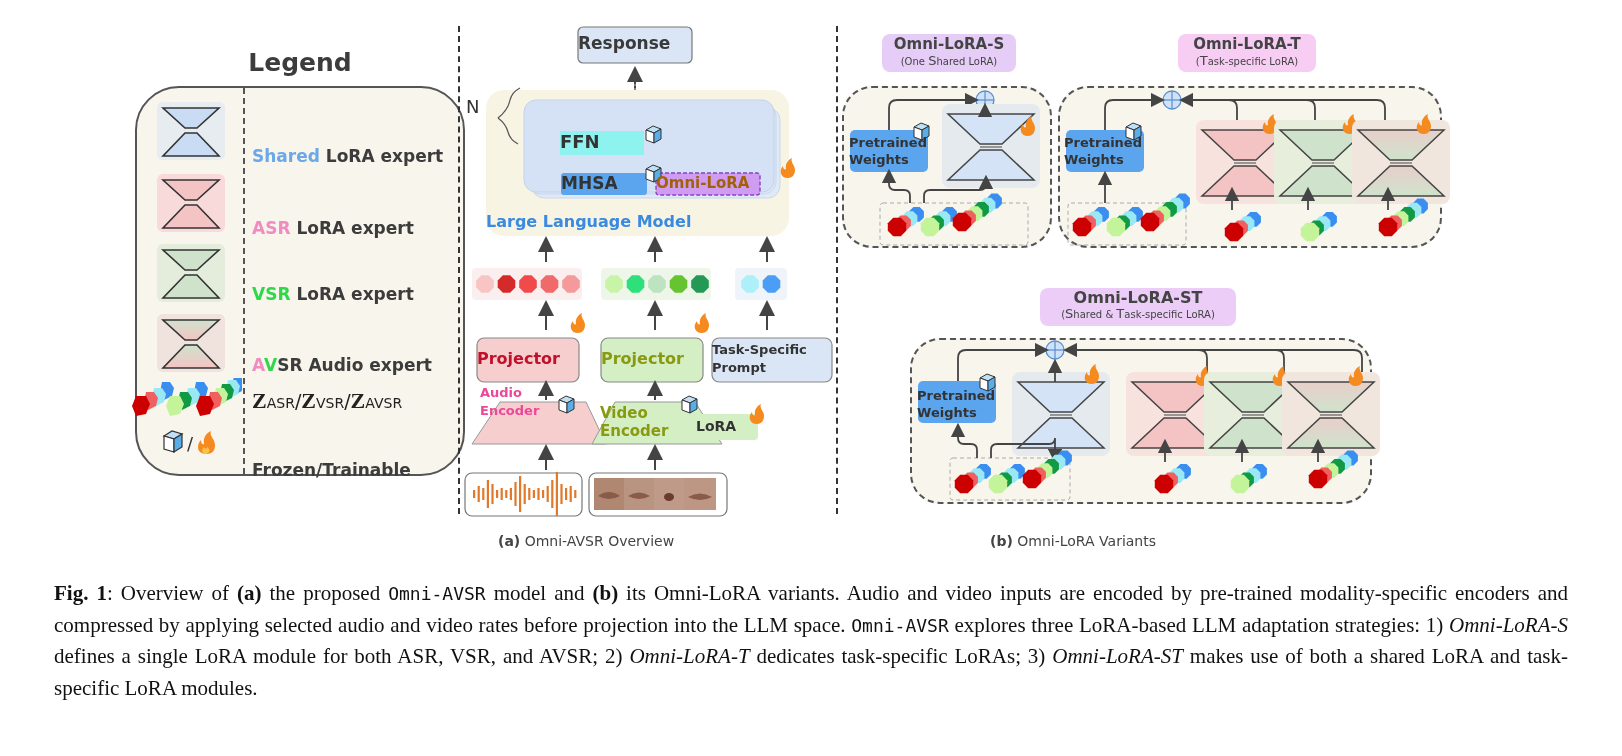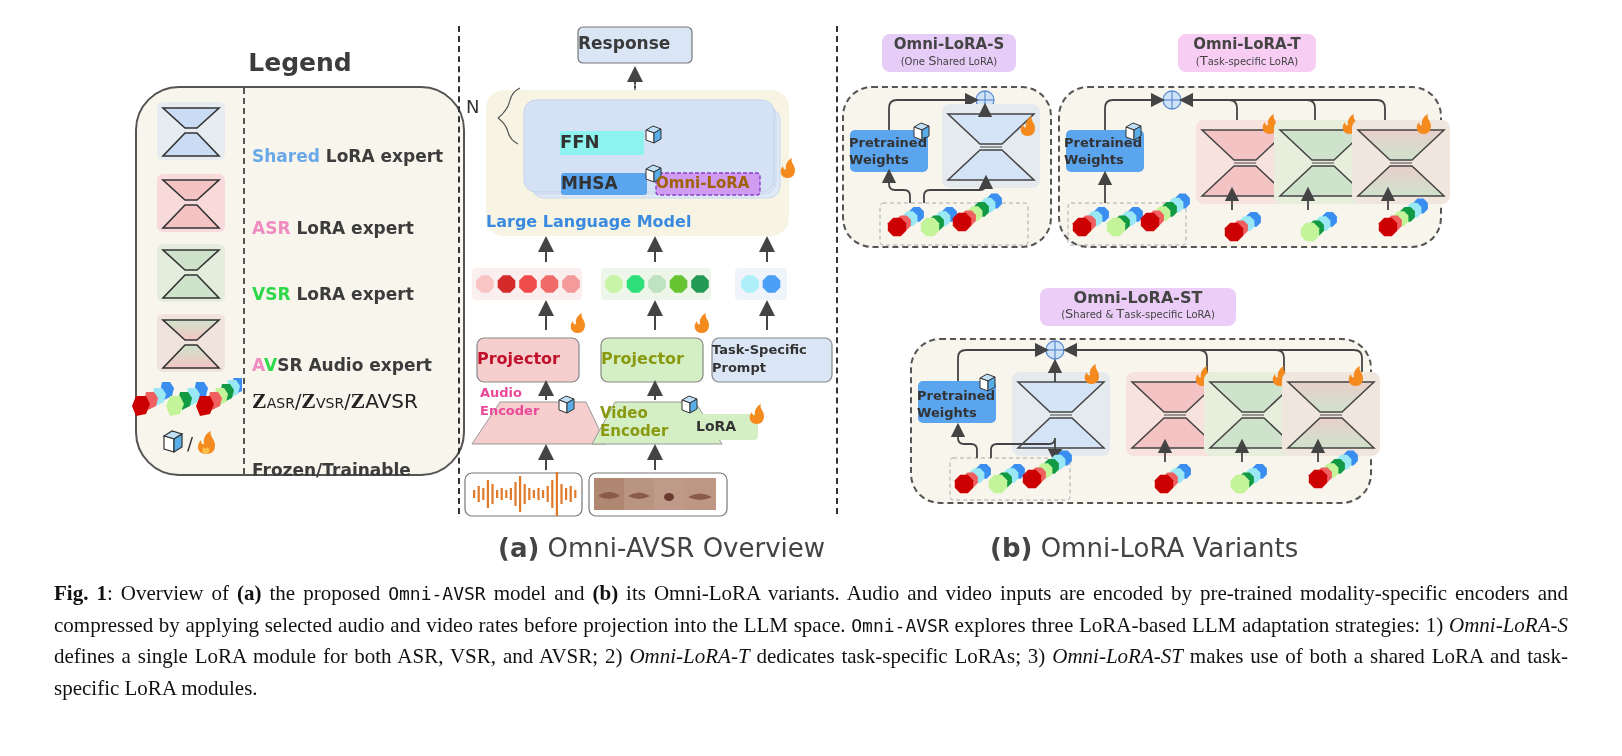--- a/index.html
+++ b/index.html
@@ -9,21 +9,21 @@
   .mono{font-family:"DejaVu Sans Mono",monospace;}
   
   #legend-title{left:240px;top:48px;width:120px;text-align:center;font-size:25px;font-weight:bold;color:#3c3c3c;}
   #legend-box{left:135px;top:86px;width:330px;height:390px;border:2px solid #555;border-radius:44px;background:#f7f5ec;box-sizing:border-box;}
   #legend-divider{left:243px;top:88px;height:386px;border-left:2px dashed #555;}
   .leg-label{font-size:17px;font-weight:bold;color:#3c3c3c;white-space:nowrap;margin-top:28px;}
   
   .vdiv{border-left:2px dashed #333;}
   
   .box{box-sizing:border-box;text-align:left;font-weight:bold;}
-  .caption-sub{font-size:26px;color:#444;white-space:nowrap;}
+  .caption-sub{font-size:14px;color:#444;white-space:nowrap;}
   .caption-sub b{font-weight:bold;}
   #fig-caption{left:54px;top:578px;width:1514px;font-size:21px;line-height:31.5px;color:#111;text-align:justify;}
   #fig-caption i{font-style:italic;}
   .variant-title{border-radius:8px;text-align:center;color:#444;font-weight:bold;}
   .vbox{border:2px dashed #555;border-radius:30px;background:#f7f5ec;box-sizing:border-box;}
 </style>
 </head>
 <body>
 
 <div class="abs" id="legend-title">Legend</div>
@@ -80,21 +80,21 @@
   <g transform="translate(64,-4)">
     <polygon points="38,2 46,2 50,8 48,16 40,20 36,12" fill="#3a8ef0"></polygon>
     <polygon points="32,6 40,6 44,12 42,20 34,24 30,16" fill="#9ae8f4"></polygon>
     <polygon points="26,10 34,10 38,16 36,24 28,28 24,20" fill="#119944"></polygon>
     <polygon points="20,14 28,14 32,20 30,28 22,32 18,24" fill="#c4f49a"></polygon>
     <polygon points="14,18 22,18 26,24 24,32 16,36 12,28" fill="#f06060"></polygon>
     <polygon points="4,22 14,22 18,30 14,40 4,42 0,32" fill="#cc0000"></polygon>
   </g>
 </svg>
 <div class="abs" style="left:252px;top:388px;font-size:19px;color:#222;white-space:nowrap">
-  <b class="serif" style="font-size:22px">Z</b><span style="font-size:14px">ASR</span><span>/</span><b class="serif" style="font-size:22px">Z</b><span style="font-size:14px">VSR</span><span>/</span><b class="serif" style="font-size:22px">Z</b><span style="font-size:20px">AVSR</span>
+  <b class="serif" style="font-size:22px">Z</b><span style="font-size:14px">ASR</span><span>/</span><b class="serif" style="font-size:22px">Z</b><span style="font-size:14px">VSR</span><span>/</span><b class="serif" style="font-size:22px">Z</b><span style="font-size:14px">AVSR</span>
 </div>
 
 <svg class="abs" style="left:160px;top:428px" width="64" height="30">
   <g>
     <polygon points="4,8 12,3 22,6 14,11" fill="#bfe0f7" stroke="#333" stroke-width="1.2"></polygon>
     <polygon points="4,8 14,11 14,24 4,21" fill="#ffffff" stroke="#333" stroke-width="1.2"></polygon>
     <polygon points="14,11 22,6 22,19 14,24" fill="#5aaee8" stroke="#333" stroke-width="1.2"></polygon>
   </g>
   <text x="27" y="22" font-size="18" fill="#333" font-family="DejaVu Sans, sans-serif">/</text>
   <g>

